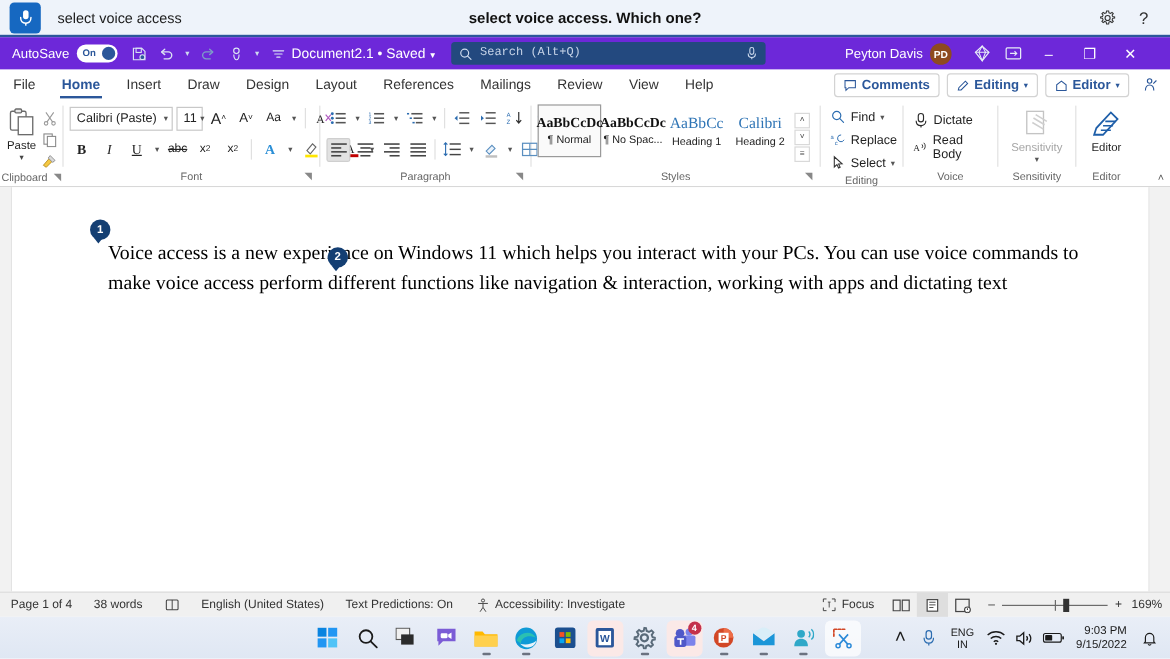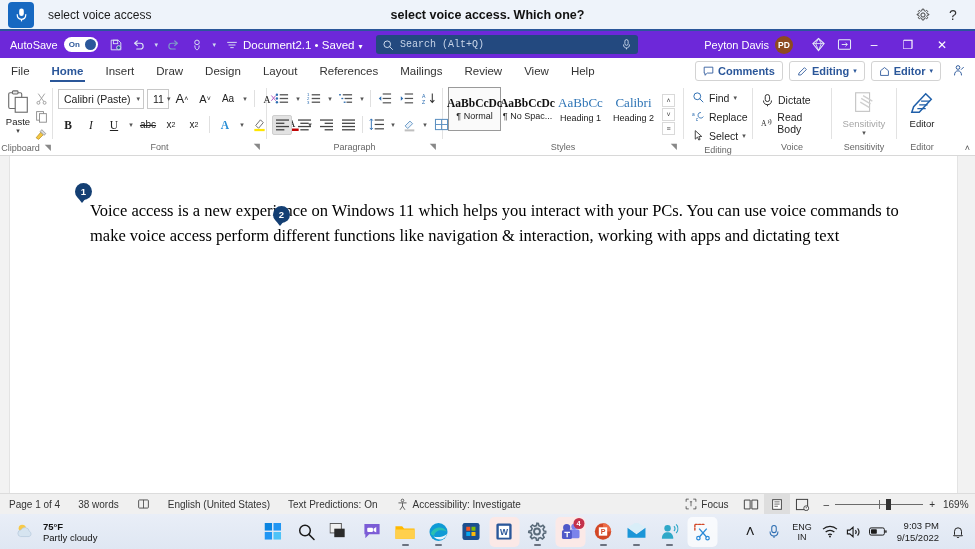--- a/index.html
+++ b/index.html
@@ -821,30 +821,20 @@
           <span class="zs-tick"></span>
           <span class="zs-knob"></span>
         </span>
         <span>+</span>
       </div>
       <div class="zoom-pct">169%</div>
     </div>
   </div>
 
   <div class="taskbar">
-    <div class="weather">
-      <svg width="22" height="20" viewBox="0 0 24 22">
-        <circle cx="9" cy="7" r="4" fill="#f7c948"></circle>
-        <path d="M7 16 a3.6 3.6 0 0 1 0.4 -7.1 a5 5 0 0 1 9.4 1.4 a3 3 0 0 1 -0.4 5.7 Z" fill="#d6e4f0" stroke="#b6c9dd" stroke-width="0.8"></path>
-      </svg>
-      <div class="weather-txt">
-        <span class="t">75°F</span>
-        <span class="d">Partly cloudy</span>
-      </div>
-    </div>
 
     <div class="tb-center">
       <div class="tb-app">
         <svg width="17" height="17" viewBox="0 0 18 18">
           <rect x="0" y="0" width="8" height="8" fill="#0a84e0"></rect>
             <rect x="9.5" y="0" width="8" height="8" fill="#2196f3"></rect>
           <rect x="0" y="9.5" width="8" height="8" fill="#2196f3"></rect>
             <rect x="9.5" y="9.5" width="8" height="8" fill="#4fc3f7"></rect>
         </svg>
       </div>

